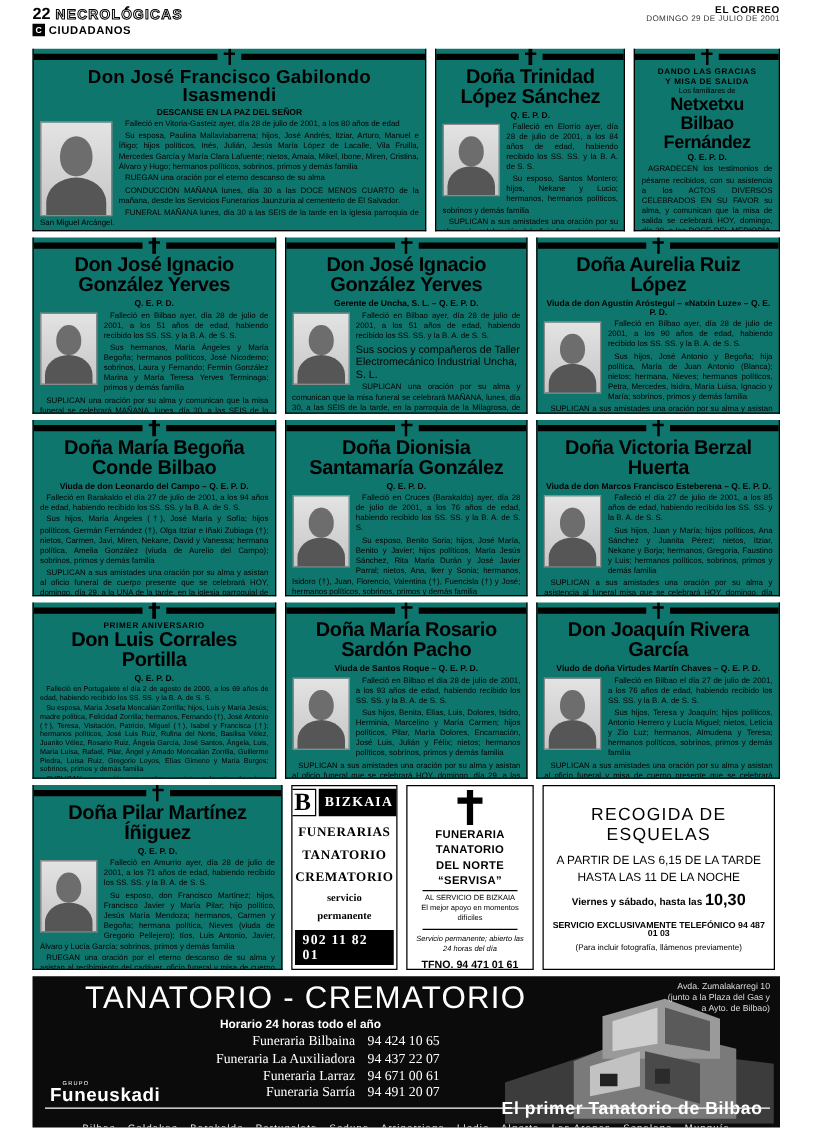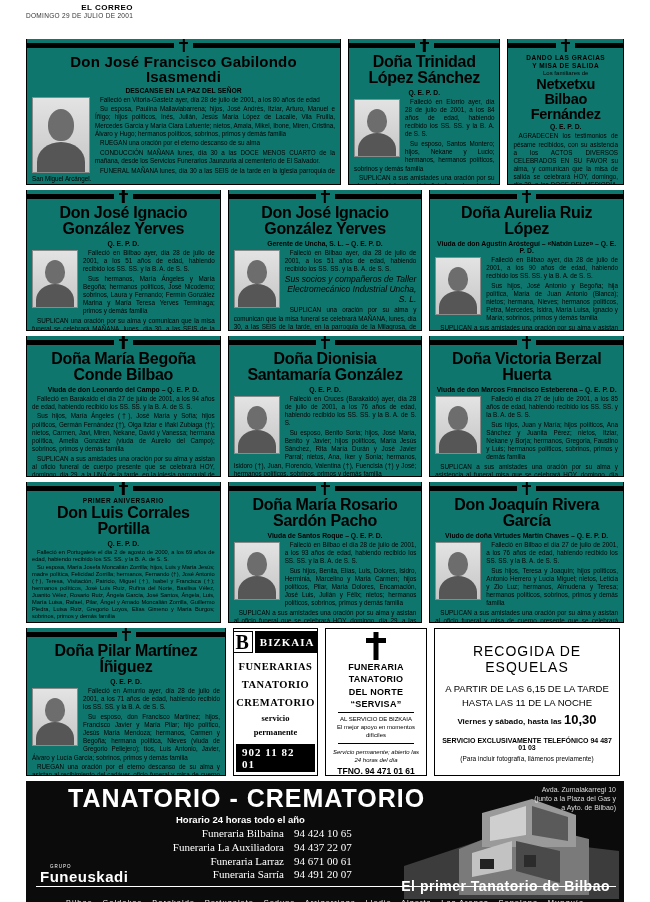--- a/index.html
+++ b/index.html
@@ -38,21 +38,21 @@
 
   .name{text-align:center;font-weight:bold;font-size:16px;line-height:1.02;letter-spacing:-0.3px;margin:1px 2px;}
   .name.one{font-size:15px;letter-spacing:0.2px;}
   .name.mid{font-size:14.5px;}
   .sub{text-align:center;font-weight:bold;font-size:6.8px;margin:1px 0 2px;}
   .pre{text-align:center;font-weight:bold;font-size:6.5px;letter-spacing:0.5px;margin-top:1px;}
   .pre.norm{font-weight:normal;font-size:6px;letter-spacing:0;}
   .body{font-size:6.3px;line-height:1.3;text-align:justify;}
   .body.dense{font-size:5.7px;line-height:1.22;}
   .body p{margin:0 0 1.5px;text-indent:5px;}
-  .body p.italic{font-style:italic;text-align:right;font-size:8.5px;text-indent:0;line-height:1.15;margin:2px 0;}
+  .body p.italic{text-align:left;font-size:8.5px;text-indent:0;line-height:1.15;margin:2px 0;}
   .photo{width:44px;height:56px;float:left;margin:1px 5px 1px 0;border:1px solid #8a8a8a;
          background:linear-gradient(#e3e3e3,#c6c6c6);position:relative;overflow:hidden;flex:0 0 auto;}
   .photo::before{content:"";position:absolute;left:50%;top:16%;transform:translateX(-50%);
          width:20px;height:24px;border-radius:50% 50% 46% 46%;background:#6d6d6d;}
   .photo::after{content:"";position:absolute;left:50%;top:60%;transform:translateX(-50%);
          width:38px;height:32px;border-radius:50% 50% 0 0;background:#565656;}
   .photo.lg{width:56px;height:74px;}
   .photo.lg::before{width:26px;height:32px;}
   .photo.lg::after{width:48px;height:40px;}
 
@@ -74,21 +74,21 @@
   .ad-rec{border-width:1.5px;justify-content:center;padding:4px 6px;text-align:center;}
   .rec-title{font-size:14px;letter-spacing:1px;margin-bottom:7px;}
   .rec-l1{font-weight:normal;font-size:9.5px;margin:1.5px 0;}
   .rec-l3{font-size:8px;font-weight:bold;margin:2px 0 8px;}
   .rec-l3 .big{font-size:13px;}
   .rec-l4{font-size:7px;font-weight:bold;margin:2px 0;}
   .rec-l5{font-size:6.5px;margin-top:2px;}
 
   
   .banner{position:relative;width:598px;height:128px;background:#0b0b0b;color:#fff;overflow:hidden;}
-  .bn-title{position:absolute;top:3px;left:42px;font-size:25px;font-weight:bold;letter-spacing:1px;text-align:right;}
+  .bn-title{position:absolute;top:3px;left:42px;font-size:25px;font-weight:normal;letter-spacing:1px;text-align:right;}
   .bn-sub{position:absolute;top:33px;left:150px;font-size:9.5px;font-weight:bold;}
   .bn-list{position:absolute;top:46px;left:20px;width:340px;font-family:"Liberation Serif",serif;}
   .bn-row{display:flex;justify-content:flex-end;gap:10px;font-size:11px;line-height:1.25;}
   .bn-row .nm{text-align:center;}
   .bn-row .ph{width:92px;text-align:left;}
   .bn-logo{position:absolute;left:14px;bottom:24px;line-height:1;}
   .bn-logo .grupo{display:block;font-size:4.5px;letter-spacing:1px;margin-left:10px;}
   .bn-logo .fk{font-size:15px;font-weight:bold;letter-spacing:0.5px;}
   .bn-line{position:absolute;left:10px;right:8px;bottom:22px;border-top:1.5px solid #fff;}
   .bn-tag{position:absolute;right:14px;bottom:15px;font-size:14px;font-weight:bold;letter-spacing:0.5px;}
@@ -102,20 +102,30 @@
   .w-3{width:196.6px;}
   .w-p{width:200px;} .w-ad1{width:85px;} .w-ad2{width:102px;} .w-ad3{width:186px;}
   .h-r1{height:146px;} .h-r{height:141px;} .h-r5{height:148px;}
 </style>
 </head>
 <body>
 
 <div class="page">
 
   <div class="phead">
+    <div class="phead-left">
+      <div class="l1">
+        <span class="pagenum">22</span>
+        <span class="section-title">NECROLÓGICAS</span>
+      </div>
+      <div class="l2">
+        <span class="cbox">C</span>
+        <span class="edition">CIUDADANOS</span>
+      </div>
+    </div>
     <div class="phead-right">
       <div class="paper">EL CORREO</div>
       <div class="pdate">DOMINGO 29 DE JULIO DE 2001</div>
     </div>
   </div>
 
   <div class="row">
     <div class="esq w-a h-r1">
       <div class="esq-top">
           <span class="bar"></span>

